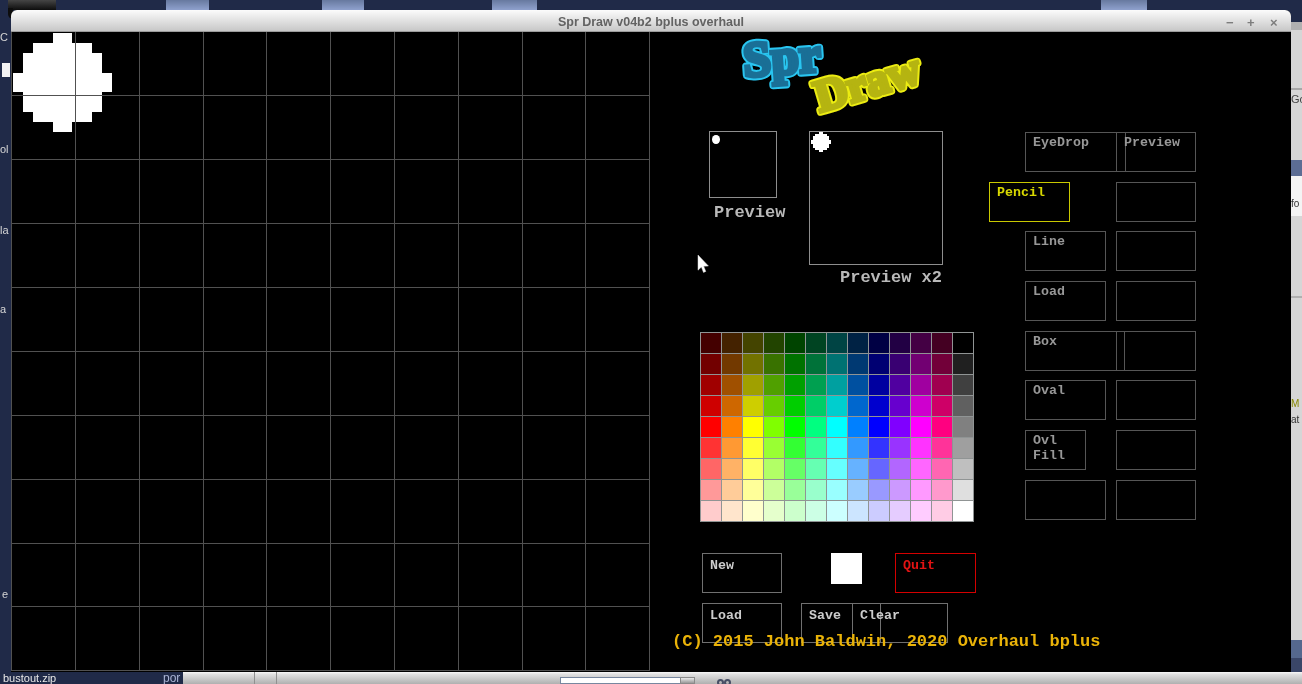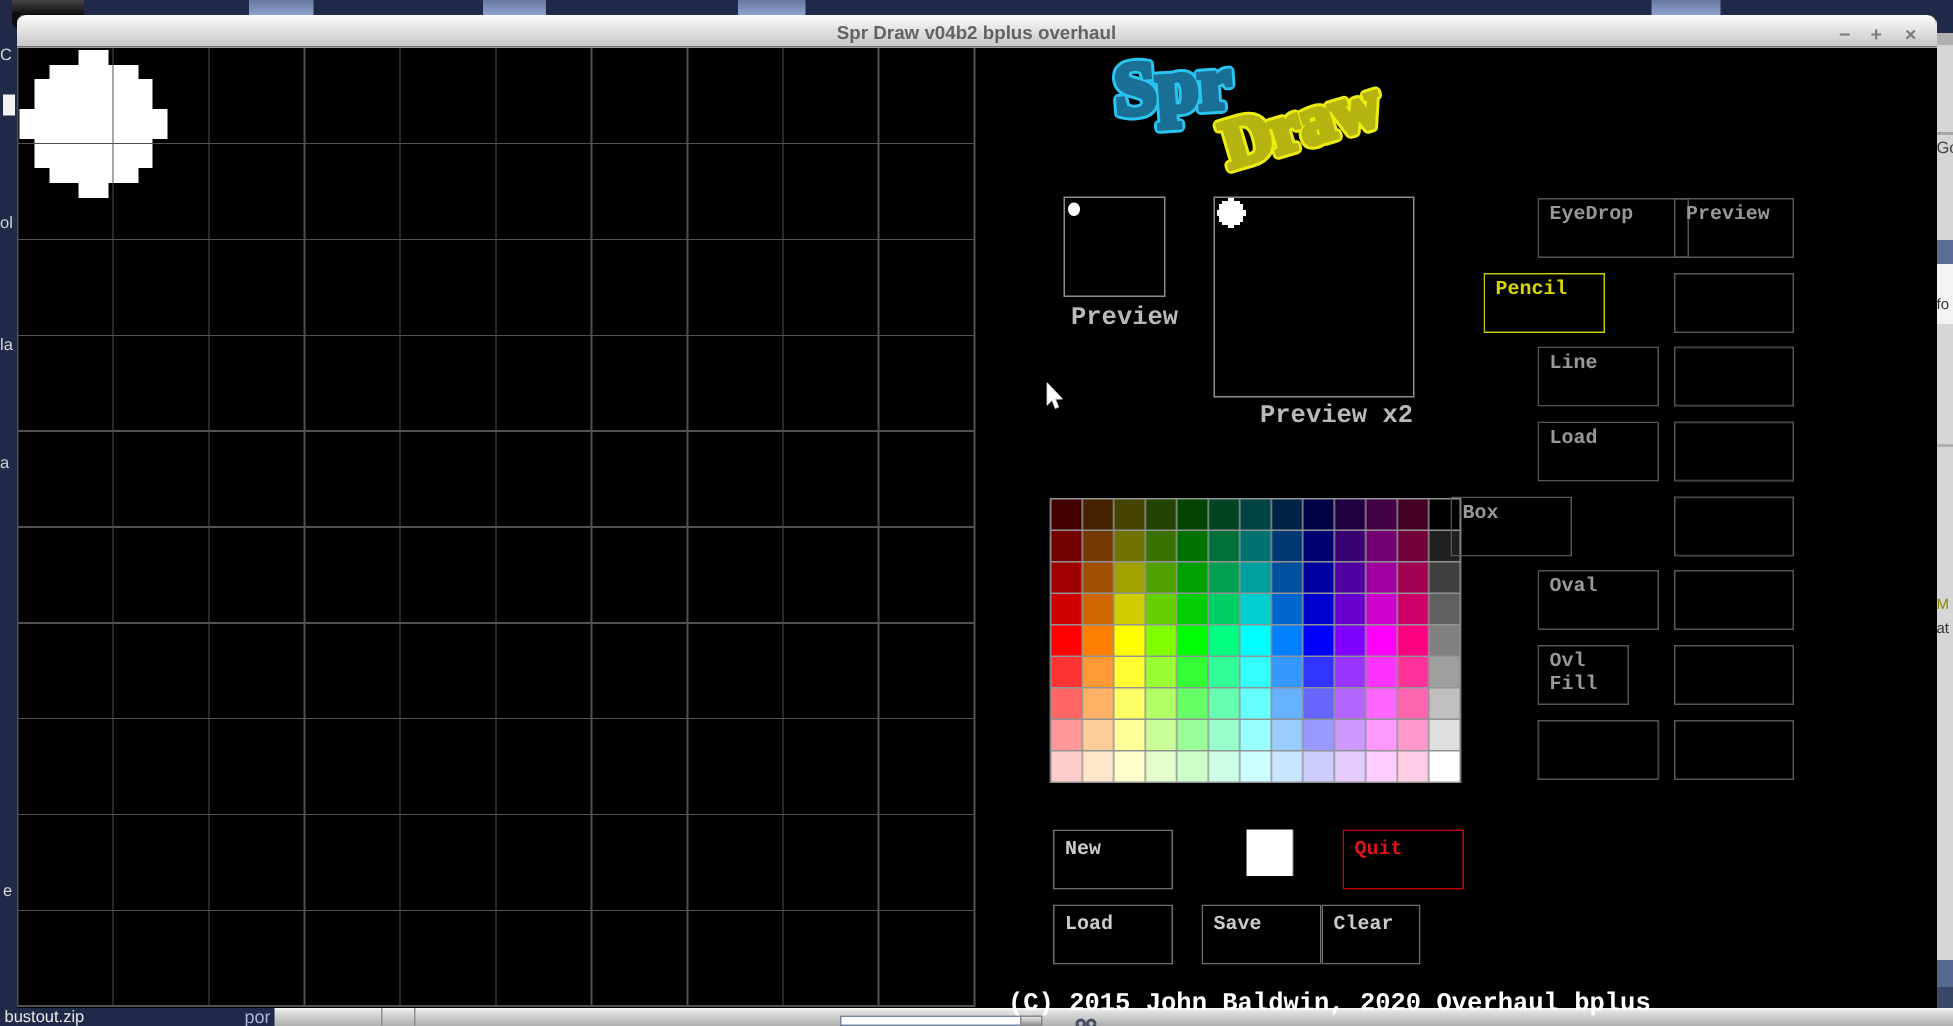--- a/index.html
+++ b/index.html
@@ -381,21 +381,21 @@
   </div>
 <div class="tb" style="left:1116px;top:182px;width:80px"></div>
 <div class="tb" style="left:1025px;top:231px;width:81px">
     <span>Line</span>
   </div>
 <div class="tb" style="left:1116px;top:231px;width:80px"></div>
 <div class="tb" style="left:1025px;top:281px;width:81px">
     <span>Load</span>
   </div>
 <div class="tb" style="left:1116px;top:281px;width:80px"></div>
-<div class="tb" style="left:967px;top:331px;width:81px">
+<div class="tb" style="left:1025px;top:331px;width:100px">
     <span>Box</span>
   </div>
 <div class="tb" style="left:1116px;top:331px;width:80px"></div>
 <div class="tb" style="left:1025px;top:380px;width:81px">
     <span>Oval</span>
   </div>
 <div class="tb" style="left:1116px;top:380px;width:80px"></div>
 <div class="tb" style="left:1025px;top:430px;width:61px">
     <span>Ovl Fill</span>
   </div>
@@ -409,20 +409,20 @@
 <div class="abs" style="left:831px;top:553px;width:31px;height:31px;background:#fff"></div>
 <div class="btn" style="left:895px;top:553px;border-color:#d40000;color:#e21313;width:81px">
     <span>Quit</span>
   </div>
 <div class="btn" style="left:702px;top:603px">
     <span>Load</span>
   </div>
 <div class="btn" style="left:801px;top:603px">
     <span>Save</span>
   </div>
-<div class="btn" style="left:881px;top:603px;width:66px">
+<div class="btn" style="left:852px;top:603px;width:96px">
     <span>Clear</span>
   </div>
-<div class="lbl" style="left:672px;top:660px;color:#ffffff">(C) 2015 John Baldwin, 2020 Overhaul bplus</div>
+<div class="lbl" style="left:672px;top:632px;color:#eab308">(C) 2015 John Baldwin, 2020 Overhaul bplus</div>
 
 <svg class="abs" style="left:697px;top:255px" width="14" height="21">
  <path d="M1,0 L1,15.2 L4.4,12 L6.5,17.4 L8.8,16.4 L6.7,11.2 L11.4,11 Z" fill="#fff" stroke="#dadada" stroke-width="0.5"></path>
 </svg>
 
 </body></html>

